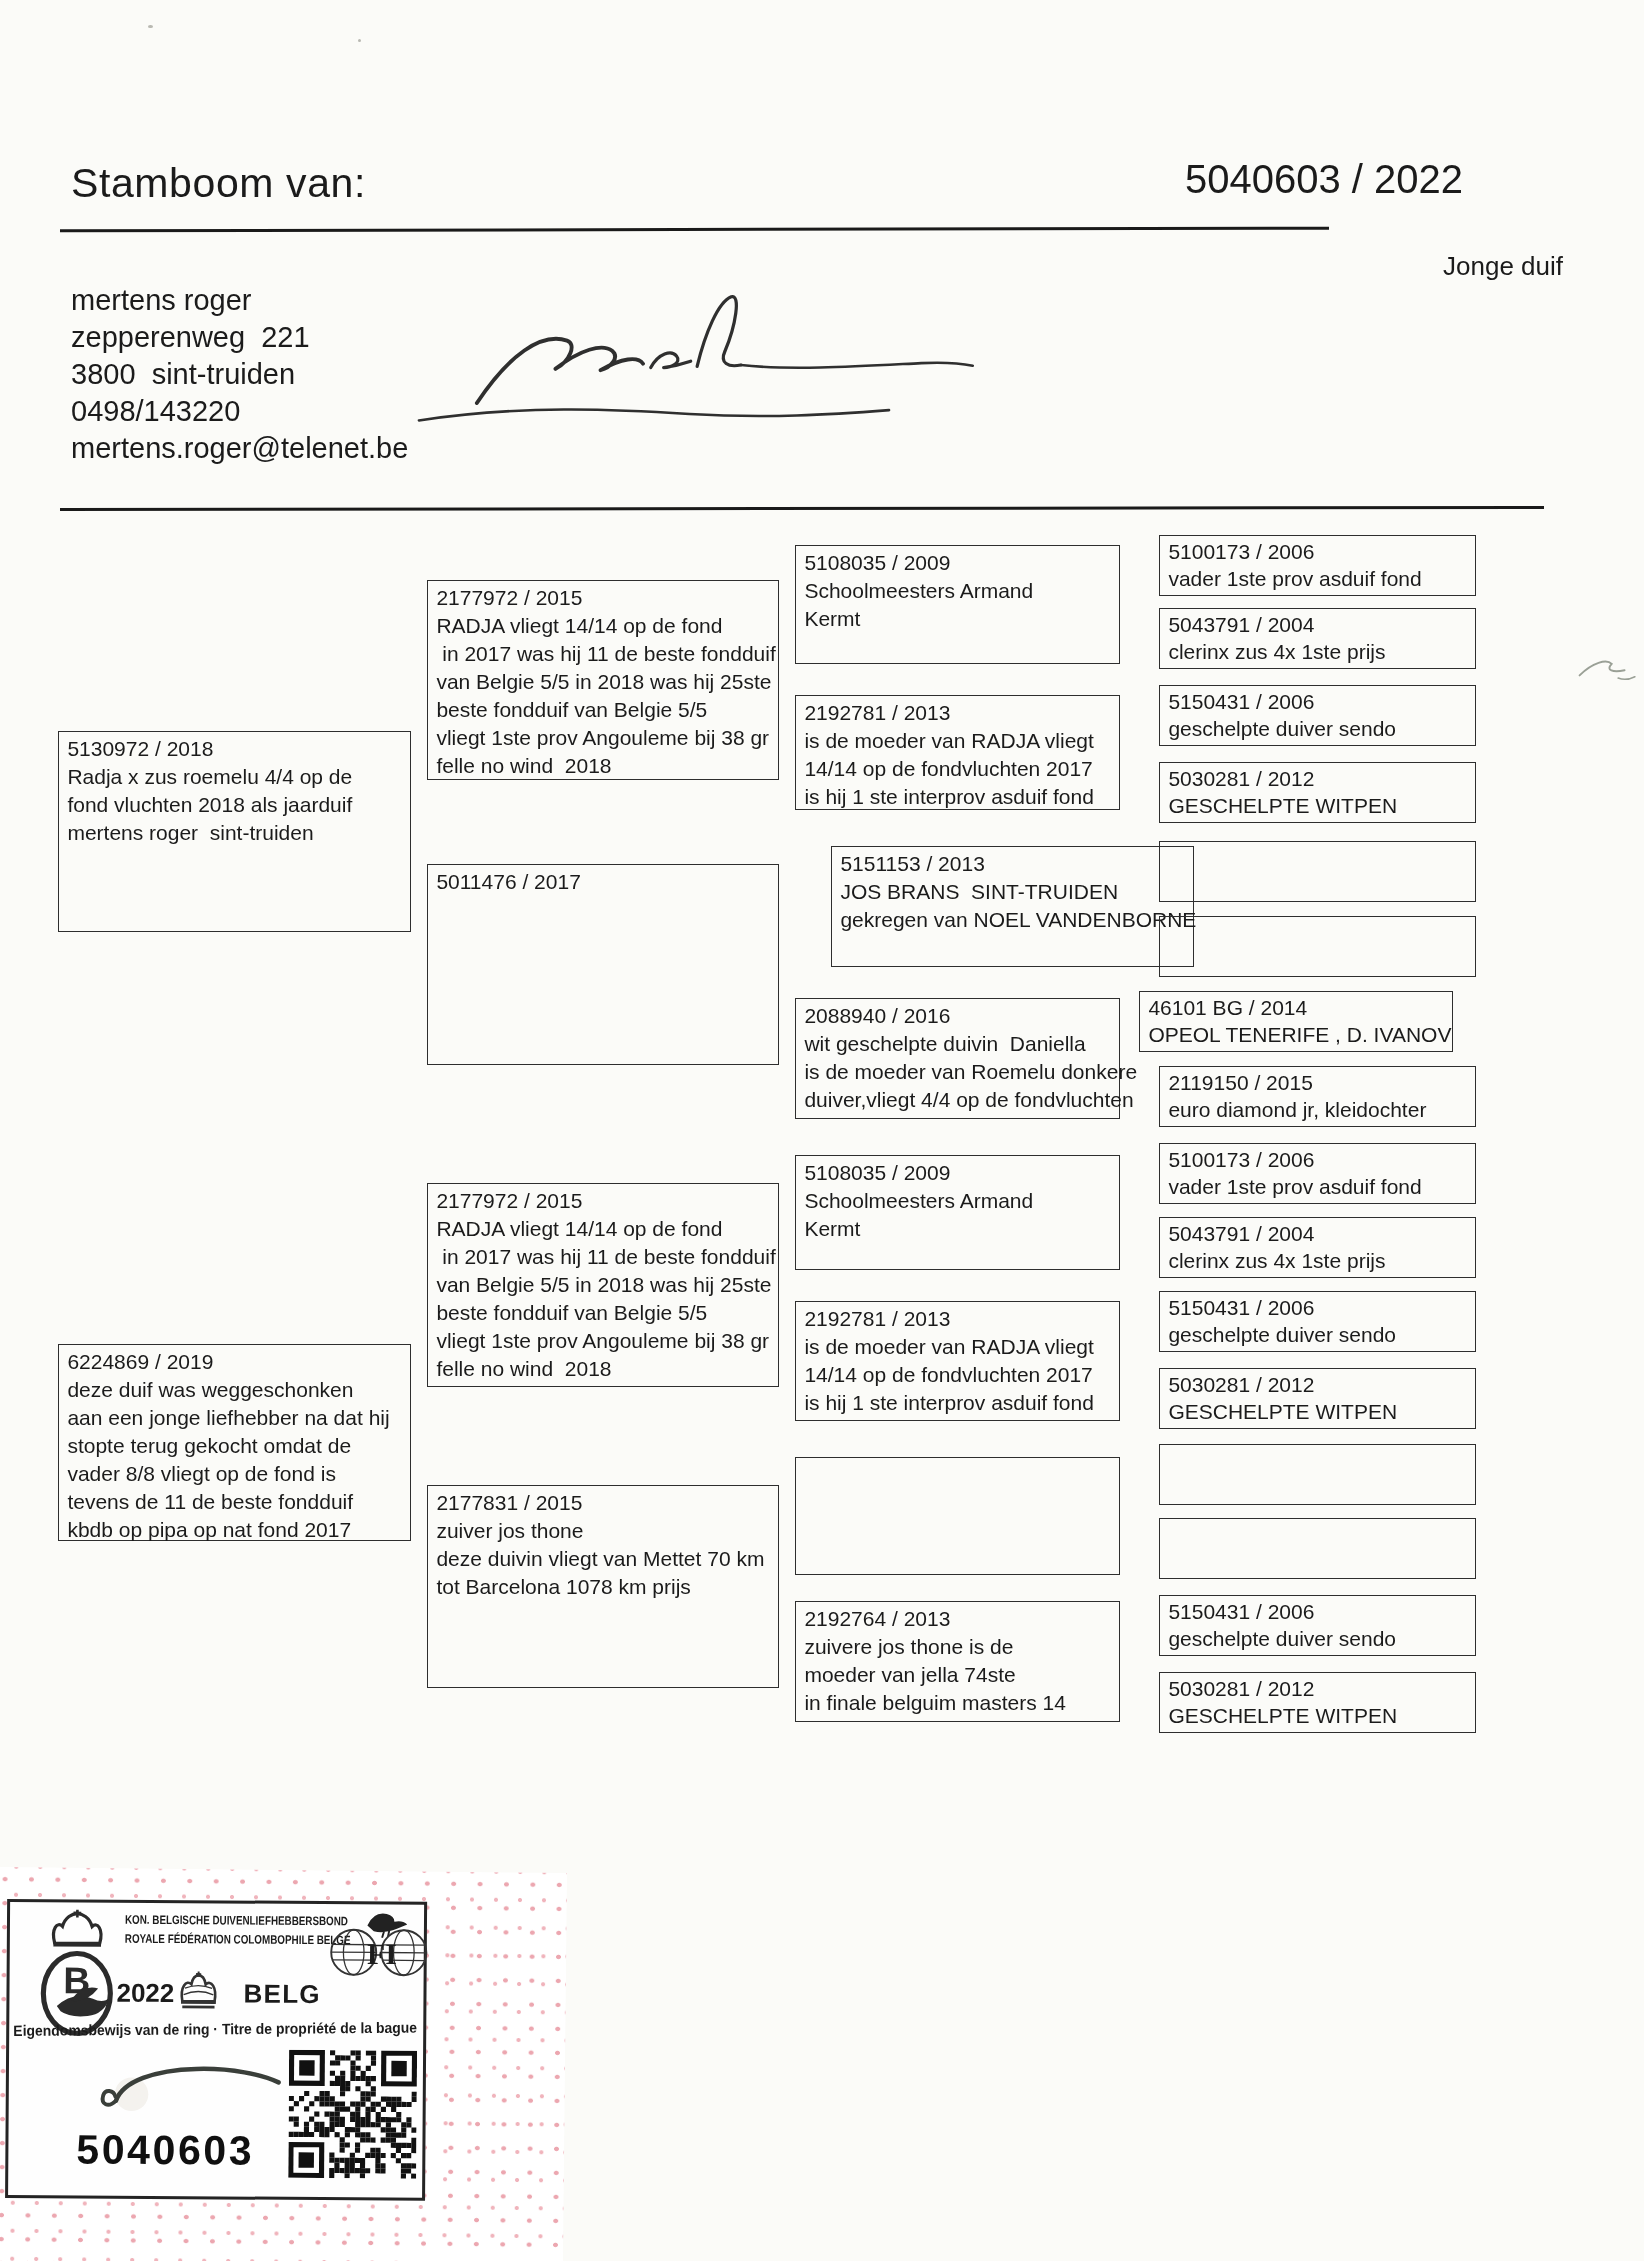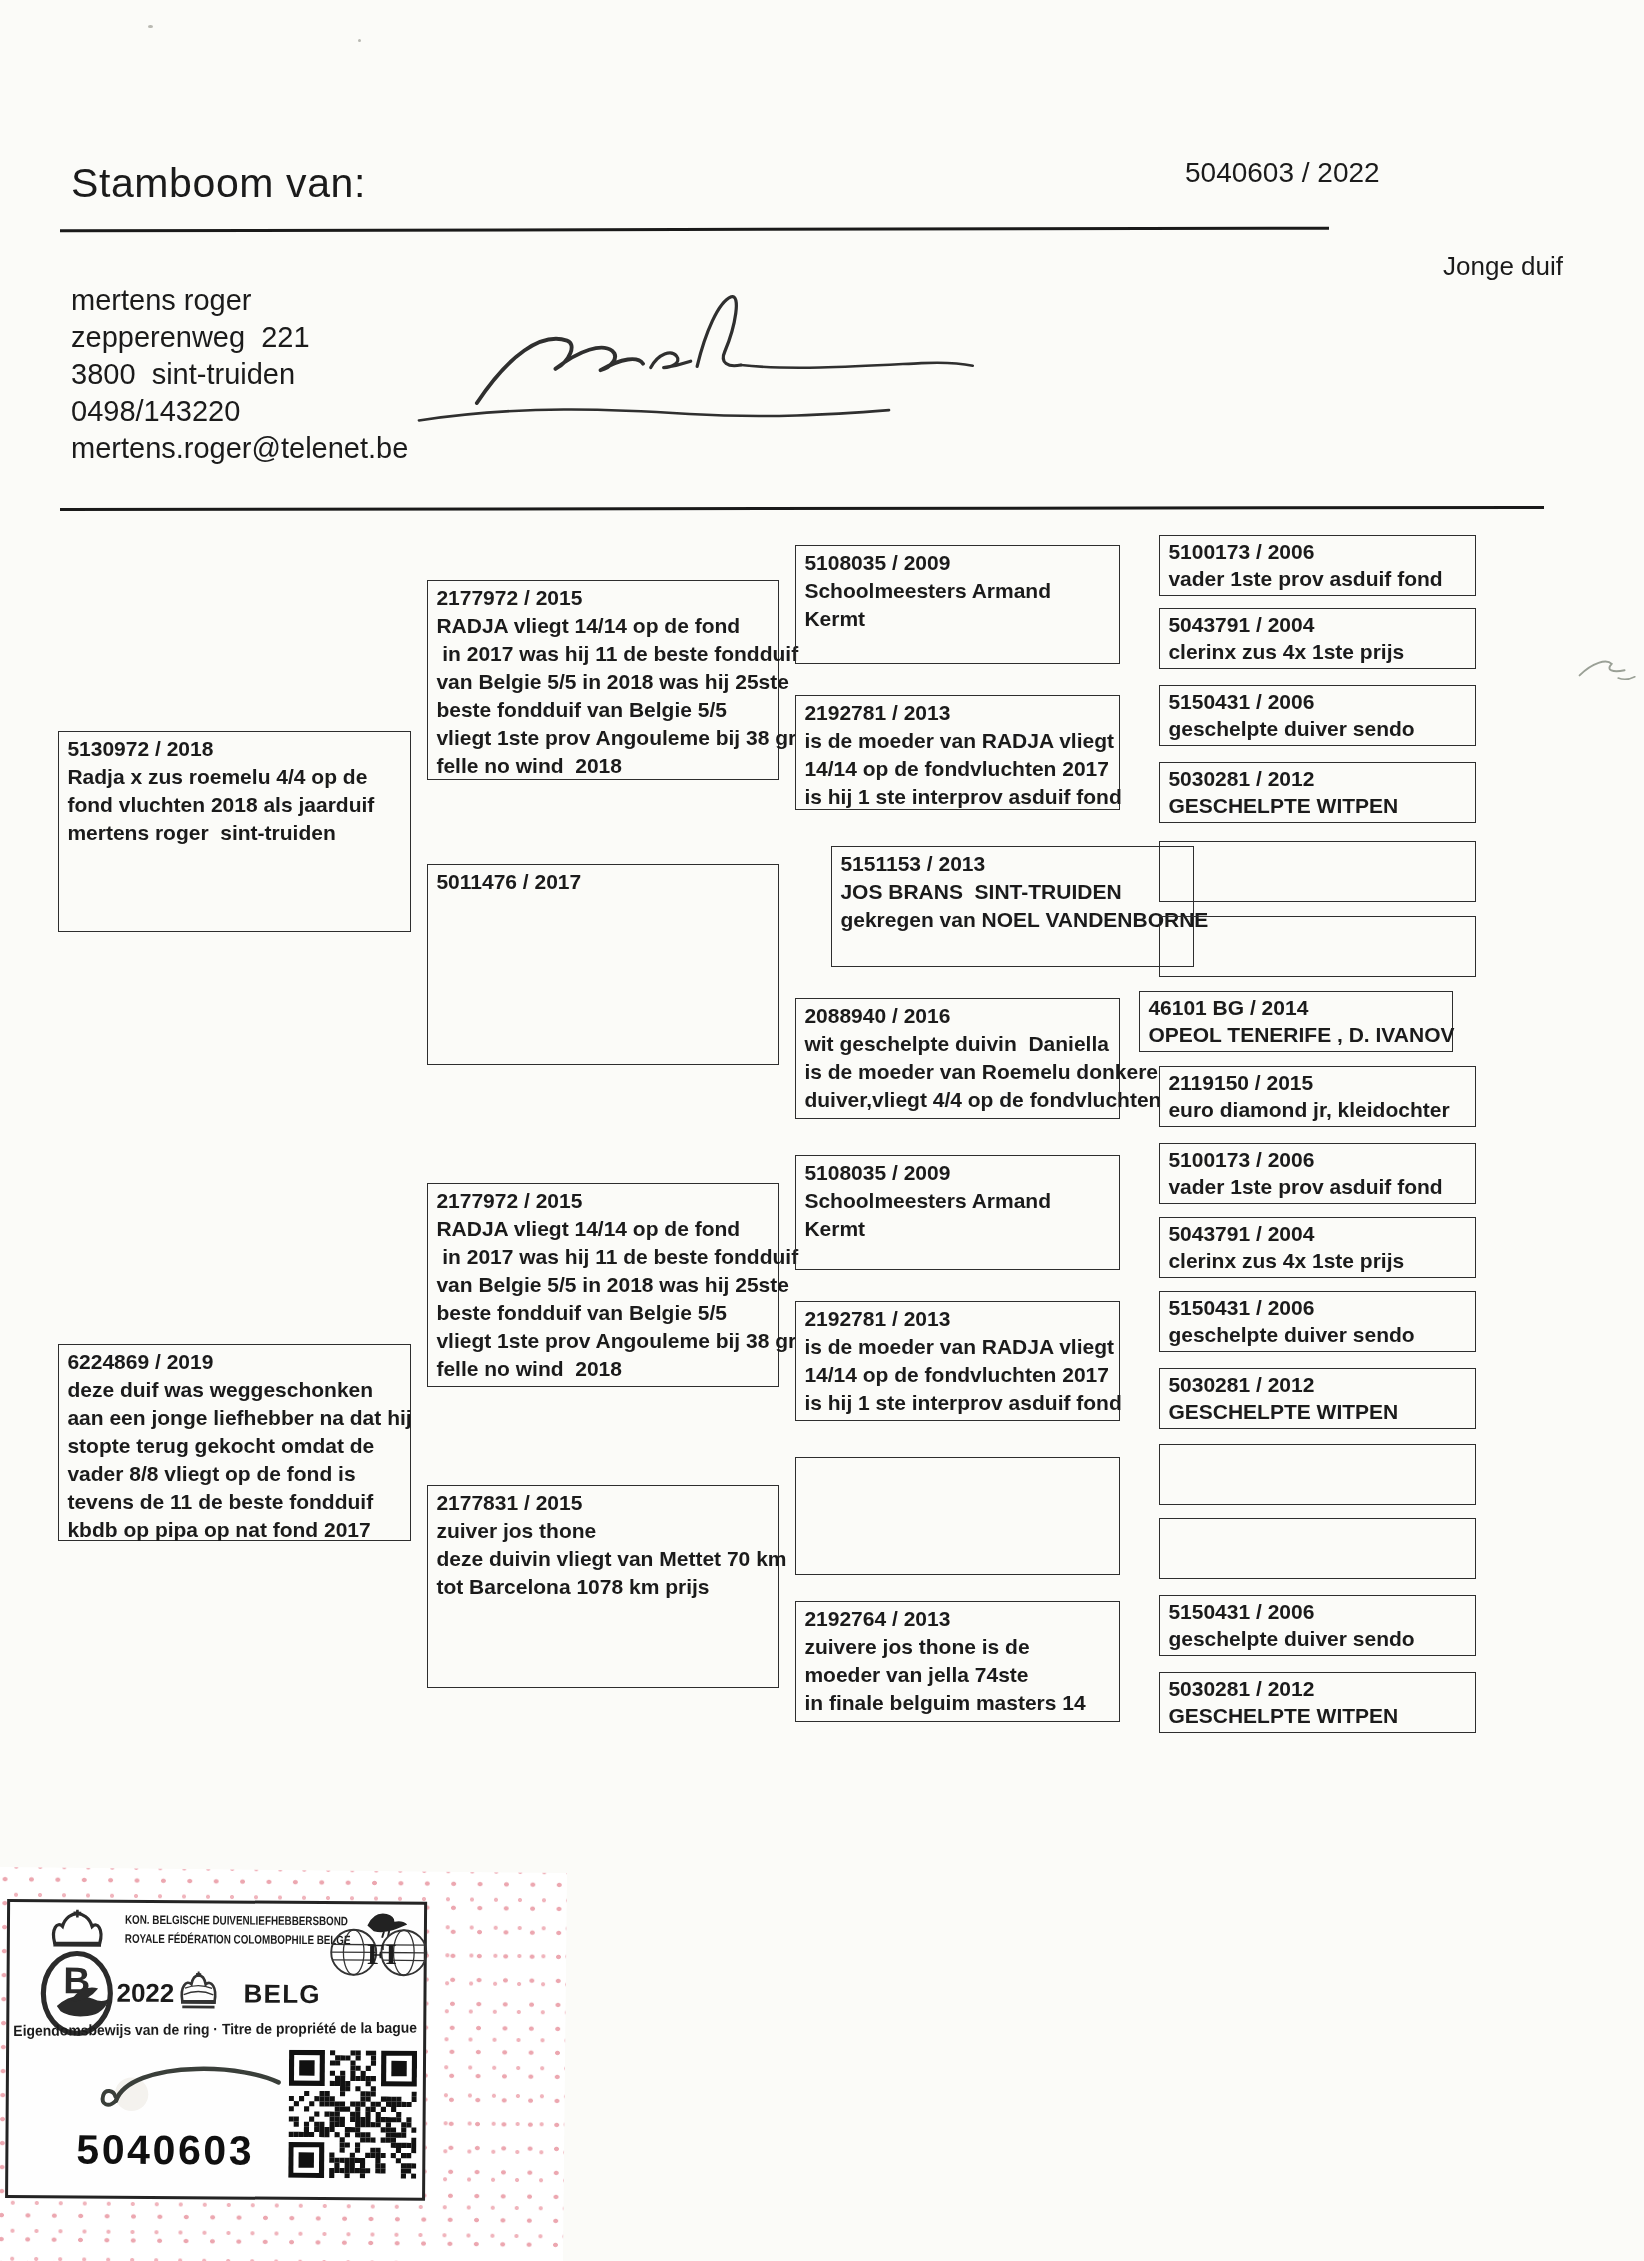--- a/index.html
+++ b/index.html
@@ -3,30 +3,30 @@
 <meta charset="utf-8">
 <style>
   html,body{margin:0;padding:0;background:#d8d8d8;}
   .page{
     position:relative;width:1644px;height:2261px;margin:0 auto;
     background:#fbfbf8;overflow:hidden;
     font-family:"Liberation Sans", sans-serif;color:#1b1b1b;
   }
   .abs{position:absolute;}
   .page-title{left:71px;top:160px;font-size:41px;letter-spacing:0.6px;}
-  .ring-heading{left:1185px;top:157px;font-size:28px;}
+  .ring-heading{left:1185px;top:157px;font-size:40px;}
   .rule{background:#1a1a1a;height:2.6px;}
   .rule1{left:60px;top:228px;width:1269px;transform:rotate(-0.12deg);}
   .rule2{left:60px;top:507px;width:1484px;transform:rotate(-0.08deg);}
   .bird-type{left:1443px;top:251px;font-size:26px;}
   .owner{left:71px;top:282px;font-size:29px;}
   .owner div{height:37px;line-height:37px;white-space:pre;}
   .pbox{
     position:absolute;border:1.9px solid #2e2e2e;box-sizing:border-box;
-    padding:3.2px 0 0 8.4px;font-size:21px;line-height:28px;background:transparent;font-weight:bold;
+    padding:3.2px 0 0 8.4px;font-size:21px;line-height:28px;background:transparent;
   }
   .pbox .ring,.pbox .info{white-space:pre;}
   .pbox.compact{line-height:27px;padding-top:1.9px;}
   .sig{stroke:#2f2f2f;fill:none;stroke-linecap:round;stroke-linejoin:round;}
   .scribble{stroke:#9aa096;fill:none;stroke-linecap:round;}
   .speck{position:absolute;background:#b9b9b2;border-radius:50%;}
   
   .stamp{
     position:absolute;left:-7.7px;top:1867px;width:575px;height:401px;
     transform:rotate(0.6deg);transform-origin:top left;

